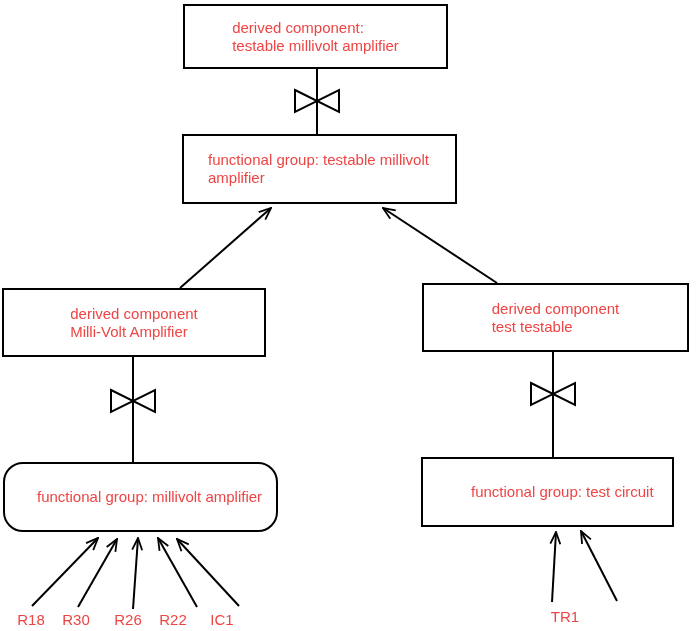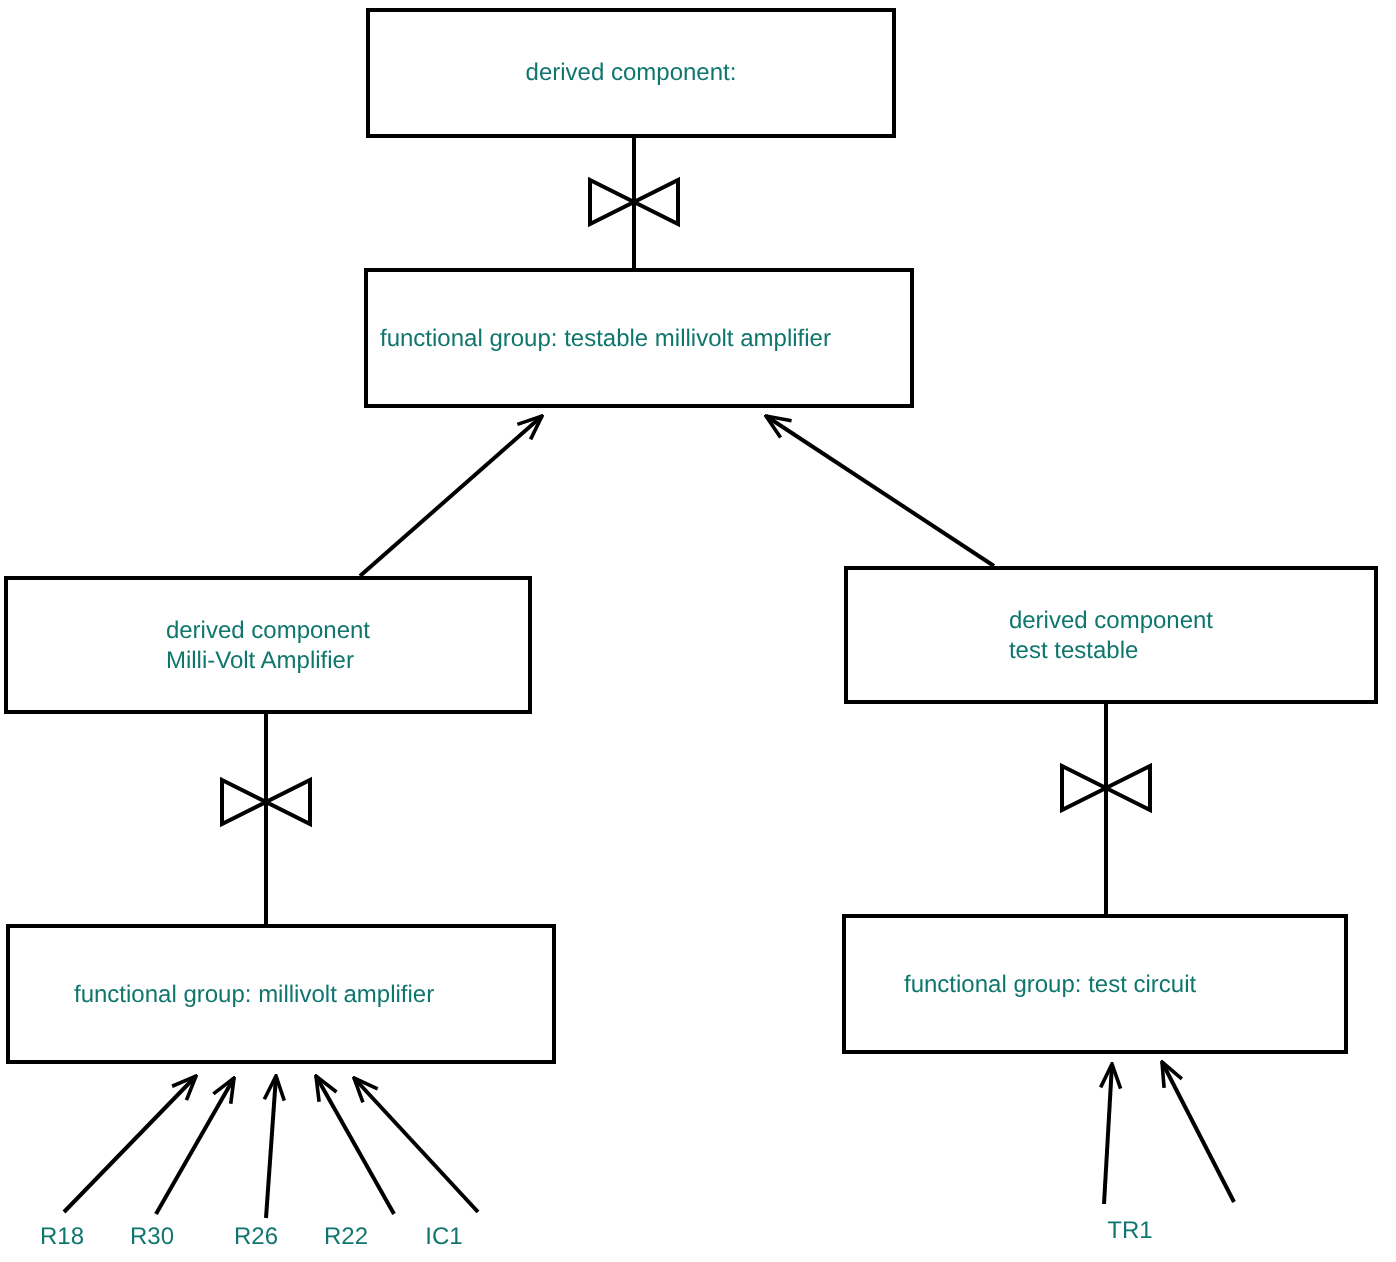--- a/index.html
+++ b/index.html
@@ -2,22 +2,22 @@
 <html><head>
 <meta charset="utf-8">
 <style>
   html, body { margin: 0; padding: 0; background: #ffffff; }
   .canvas {
     position: relative;
     width: 698px;
     height: 631px;
     background: #ffffff;
     font-family: "Liberation Sans", sans-serif;
-    font-size: 12px;
-    color: #0f766e;
+    font-size: 15px;
+    color: #ef4444;
     overflow: hidden;
   }
   svg.connector-layer {
     position: absolute;
     left: 0; top: 0;
     width: 698px; height: 631px;
   }
   .box {
     position: absolute;
     box-sizing: border-box;
@@ -66,50 +66,51 @@
     <line x1="197" y1="607" x2="158" y2="538" stroke="#000000" stroke-width="2" marker-end="url(#arrow-open)"></line>
     <line x1="239" y1="606" x2="177" y2="539" stroke="#000000" stroke-width="2" marker-end="url(#arrow-open)"></line>
 
     <line x1="552" y1="602" x2="556" y2="532" stroke="#000000" stroke-width="2" marker-end="url(#arrow-open)"></line>
     <line x1="617" y1="601" x2="581" y2="531" stroke="#000000" stroke-width="2" marker-end="url(#arrow-open)"></line>
   </svg>
 
   <div class="box center-both" style="left:183px; top:4px; width:265px; height:65px;">
     <div class="lines">
       <span>derived component:</span>
+      <span>testable millivolt amplifier</span>
     </div>
   </div>
 
-  <div class="box" style="left:182px; top:134px; width:275px; height:70px; padding-left:6px;">
+  <div class="box" style="left:182px; top:134px; width:275px; height:70px; padding-left:24px;">
     <div class="lines">
       <span>functional group: testable millivolt amplifier</span>
     </div>
   </div>
 
   <div class="box center-both" style="left:2px; top:288px; width:264px; height:69px;">
     <div class="lines">
       <span>derived component</span>
       <span>Milli-Volt Amplifier</span>
     </div>
   </div>
 
-  <div class="box" style="left:3px; top:462px; width:275px; height:70px; padding-left:32px;">
+  <div class="box" style="left:3px; top:462px; width:275px; height:70px; padding-left:32px;border-radius:20px;">
     <div class="lines">
       <span>functional group: millivolt amplifier</span>
     </div>
   </div>
 
   <div class="box center-both" style="left:422px; top:283px; width:267px; height:69px;">
     <div class="lines">
       <span>derived component</span>
       <span>test testable</span>
     </div>
   </div>
 
-  <div class="box" style="left:421px; top:457px; width:253px; height:70px; padding-left:29px;">
+  <div class="box" style="left:421px; top:457px; width:253px; height:70px; padding-left:48px;">
     <div class="lines">
       <span>functional group: test circuit</span>
     </div>
   </div>
 
   <span class="leaf-label" style="left:31px;  top:612px;">R18</span>
   <span class="leaf-label" style="left:76px;  top:612px;">R30</span>
   <span class="leaf-label" style="left:128px; top:612px;text-align:right;">R26</span>
   <span class="leaf-label" style="left:173px; top:612px;">R22</span>
   <span class="leaf-label" style="left:222px; top:612px;text-align:center;">IC1</span>

